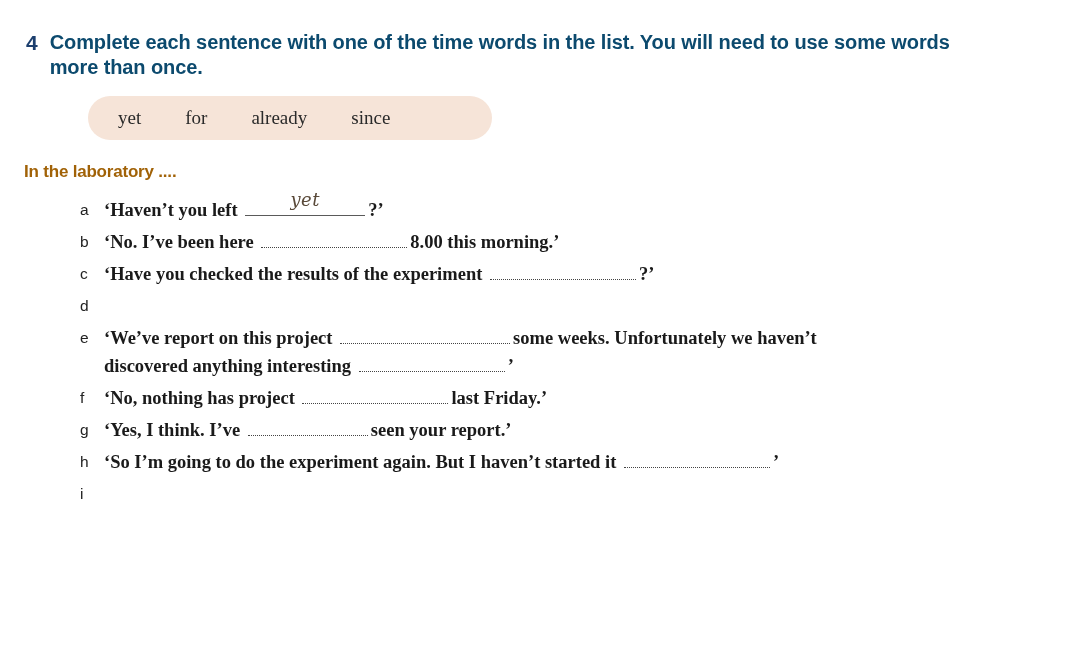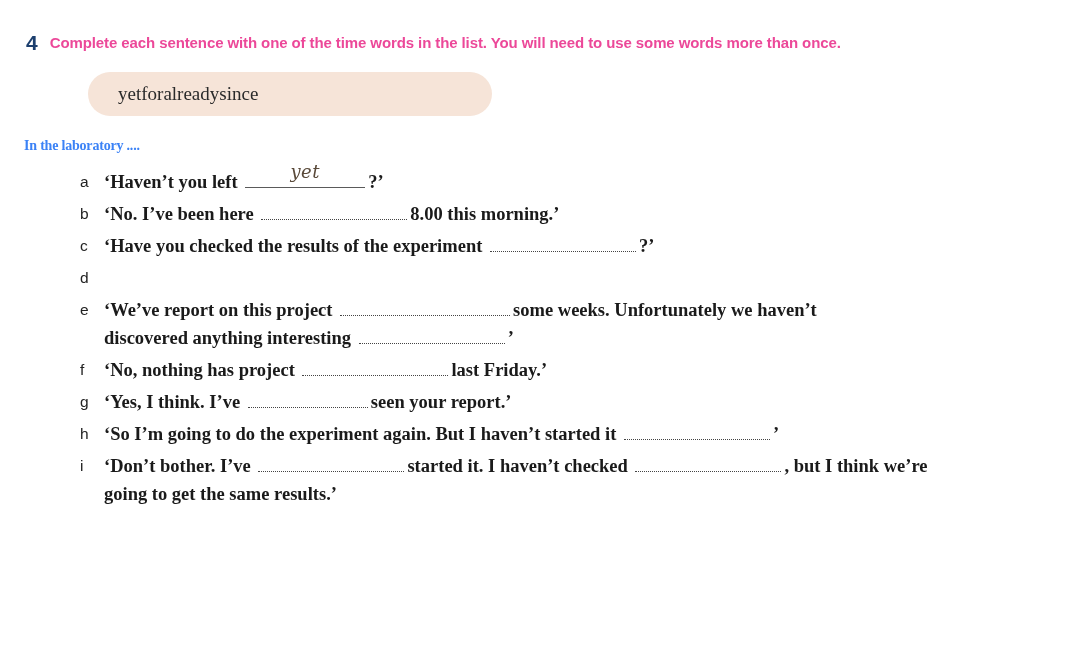--- a/index.html
+++ b/index.html
@@ -33,24 +33,24 @@
     font-family: "Liberation Sans", sans-serif;
     font-weight: bold;
     font-size: 21px;
     color: #1c3f6e;
     line-height: 26px;
     flex: 0 0 auto;
     padding-left: 2px;
   }
   .ex-text {
     font-family: "Liberation Sans", sans-serif;
-    font-size: 15px;
+    font-size: 20px;
     font-weight: bold;
     line-height: 25px;
-    color: #ec4899;
+    color: #0c4a6e;
     max-width: 940px;
     letter-spacing: -0.1px;
   }
 
   
   .wordbank {
     margin: 16px 0 0 64px;
     width: 404px;
     height: 44px;
     background: #f6e4d8;
@@ -58,29 +58,29 @@
     display: flex;
     align-items: center;
     padding: 0 30px;
     box-sizing: border-box;
   }
   .wordbank .w {
     font-family: "Liberation Serif", serif;
     font-size: 19px;
     color: #2a2a2a;
   }
-  .wordbank .w + .w { }
+  .wordbank .w + .w { margin-left: 44px; }
 
   
   .section-title {
     margin: 22px 0 0 0;
-    font-family: Liberation Serif, serif;
+    font-family: Liberation Sans, sans-serif;
     font-weight: bold;
-    font-size: 14px;
-    color: #3b82f6;
+    font-size: 17px;
+    color: #a16207;
     letter-spacing: -0.2px;
   }
 
   
   .items {
     margin: 14px 0 0 56px;
   }
   .item {
     display: flex;
     align-items: flex-start;
@@ -187,17 +187,16 @@
       <div class="item">
         <div class="item-letter">g</div>
         <div class="item-body"><span class="seg">‘Yes, I think. I’ve </span><span class="blank b-md"></span><span class="seg">seen your report.’ </span></div>
       </div>
       <div class="item">
         <div class="item-letter">h</div>
         <div class="item-body"><span class="seg">‘So I’m going to do the experiment again. But I haven’t started it </span><span class="blank b-lg"></span><span class="seg">’ </span></div>
       </div>
       <div class="item">
         <div class="item-letter">i</div>
-        <div class="item-body"><span class="seg">‘Don’t bother. I’ve </span><span class="blank b-lg"></span><span class="seg">started it. I haven’t checked </span><span class="blank b-lg"></span><span class="seg">, but I think we’re </span><span class="second-line"></span><span class="seg">going to get the same results.’ </span></div>
       </div>
     </div>
 
 </div>
 
 </body></html>

